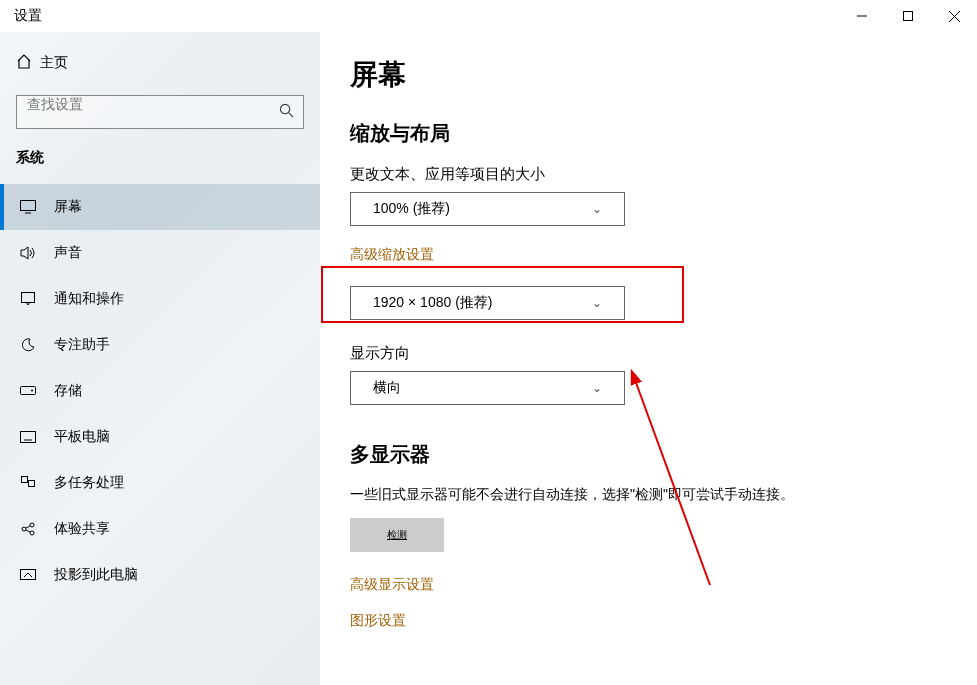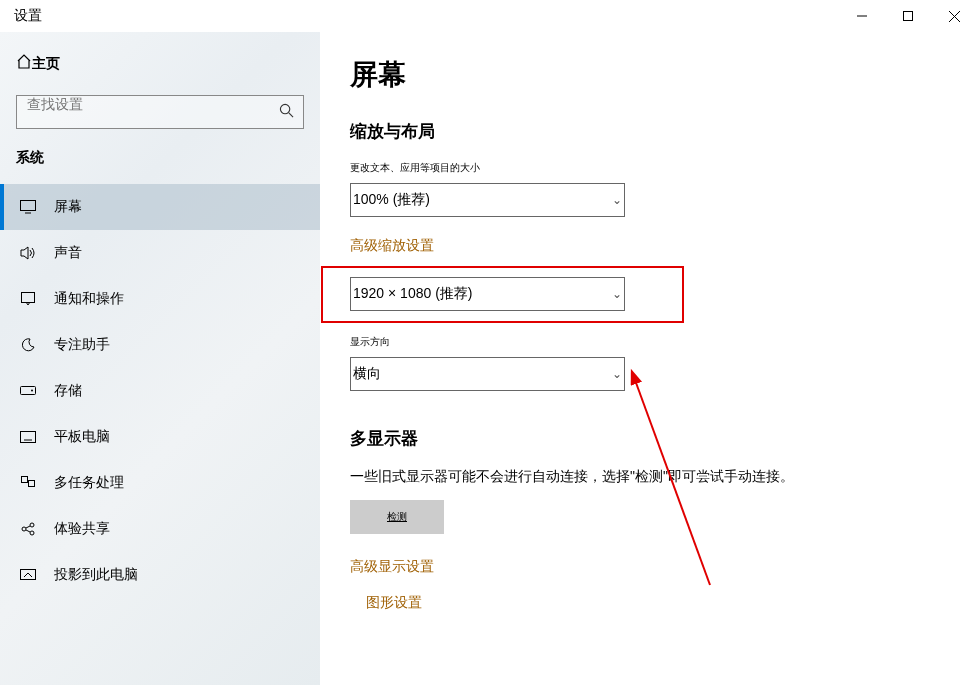--- a/index.html
+++ b/index.html
@@ -45,25 +45,23 @@
 }
 .sidebar {
   width: 320px;
   background: linear-gradient(135deg, #f3f6f8 0%, #e9eef2 30%, #f0f3f5 60%, #e6ecef 100%);
   padding-top: 12px;
   display: flex;
   flex-direction: column;
 }
 .home-row {
   display: flex;
-  align-items: center;
-  gap: 0;
+  gap: 8px;
   padding: 10px 16px;
   margin-bottom: 12px;
-  font-weight: bold;
 }
 .home-icon svg { width: 16px; height: 16px; }
 .search-wrap {
   margin: 0 16px 20px 16px;
   position: relative;
 }
 .search-input {
   width: 100%;
   height: 34px;
   border: 1px solid #888;
@@ -110,35 +108,35 @@
   padding: 24px 30px 0 30px;
   overflow-y: auto;
   background: #fff;
 }
 .page-title {
   font-size: 28px;
   font-weight: 600;
   margin-bottom: 26px;
 }
 .section-title {
-  font-size: 17px;
+  font-size: 20px;
   font-weight: 600;
   margin-bottom: 18px;
 }
 .field-label {
-  font-size: 10px;
+  font-size: 15px;
   margin-bottom: 8px;
 }
 .dropdown {
   width: 275px;
   height: 34px;
   border: 1px solid #666;
   display: flex;
   align-items: center;
-  padding: 0 2px;
+  padding: 0 22px;
   justify-content: space-between;
   background: #fff;
   cursor: pointer;
 }
 .dropdown .chev { color: #555; font-size: 12px; }
 .link {
   color: #a16207;
   margin: 14px 0 22px 0;
   display: inline-block;
   cursor: pointer;
@@ -334,21 +332,21 @@
         </div>
       </div>
 
       <div style="height:30px"></div>
 
       <h2 class="section-title">多显示器</h2>
       <div class="info-text">一些旧式显示器可能不会进行自动连接，选择"检测"即可尝试手动连接。</div>
       <button class="btn-detect">检测</button>
 
       <div><a class="link" style="margin:0 0 18px 0">高级显示设置</a></div>
-      <div><a class="link" style="margin:0 0 30px 16px">图形设置</a></div>
+      <div><a class="link" style="margin:0 0 30px 0">图形设置</a></div>
 
       
     </div>
   </div>
 </div>
 
 <div class="highlight-box" style="left:321px; top:266px; width:363px; height:57px;"></div>
 
 <svg class="arrow-svg" style="left:620px; top:365px;" width="130" height="230">
   <defs>

